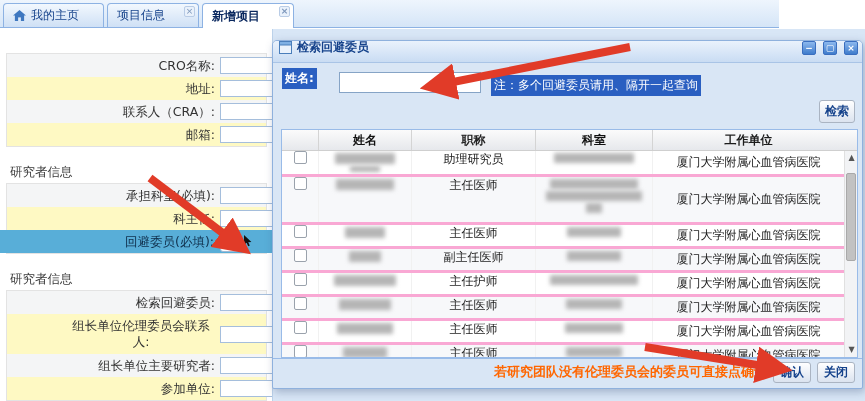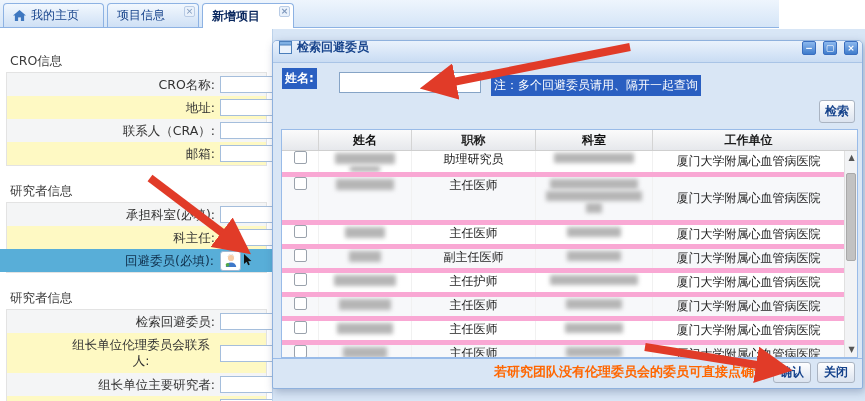--- a/index.html
+++ b/index.html
@@ -63,21 +63,21 @@
     color:#15428b; font-weight:bold; font-size:12px; cursor:pointer; }
   .search-btn { position:absolute; right:7px; top:59px; width:36px; height:23px; }
 
   .grid { position:absolute; left:8px; top:88px; width:577px; height:229px;
     border:1px solid #99bbe8; background:#fff; }
   .ghead { display:flex; height:21px; background:linear-gradient(#fbfbfb,#e6e8ec);
     border-bottom:1px solid #cfcfcf; font-size:12px; font-weight:bold; color:#111; }
   .ghead .gc { display:flex; align-items:center; justify-content:center;
     border-right:1px solid #d4d4d4; height:100%; }
   .grows { position:relative; height:206px; overflow:hidden; }
-  .grow { display:flex; align-items:center; border-bottom:5px solid #f9a8d4; cursor:pointer; }
+  .grow { display:flex; align-items:center; border-bottom:3px solid #f9a8d4; cursor:pointer; }
   .grow.alt { background:#f7f8fa; }
   .gc { overflow:hidden; }
   .c-cb { width:37px; flex:0 0 37px; display:flex; justify-content:center; }
   .c-name { width:93px; flex:0 0 93px; }
   .c-title { width:124px; flex:0 0 124px; text-align:center; font-size:12px; color:#222; }
   .c-dept { width:117px; flex:0 0 117px; }
   .c-org { flex:1; text-align:center; font-size:12px; color:#1c1c1c; white-space:nowrap; }
   .cb { width:13px; height:13px; border:1px solid #9aa2ac; border-radius:2px; background:#fff; cursor:pointer; }
   .blurbar { background:#b5b5b5; filter:blur(2px); border-radius:1px; margin:2px auto; }
   .vline { border-right:1px solid #f1f1f1; height:100%; }
@@ -116,21 +116,20 @@
     <div class="tab active">
       <span>新增项目</span>
       <span class="xclose">×</span>
     </div>
   </div>
 </div>
 
 <div class="content">
   <div class="left-panel">
     <div id="form-sections">
-        <div class="sec-title">CRO信息</div>
         <div class="sec-box">
           <div class="form-row alt">
             <div class="form-label">CRO名称:</div>
             <input class="form-input" type="text" style="">
           </div>
           <div class="form-row">
             <div class="form-label">地址:</div>
             <input class="form-input" type="text" style="">
           </div>
           <div class="form-row alt">

